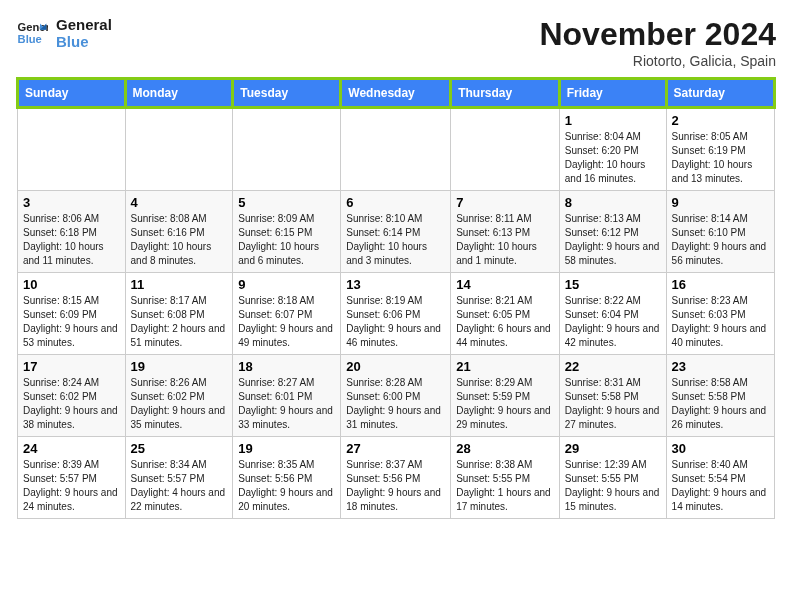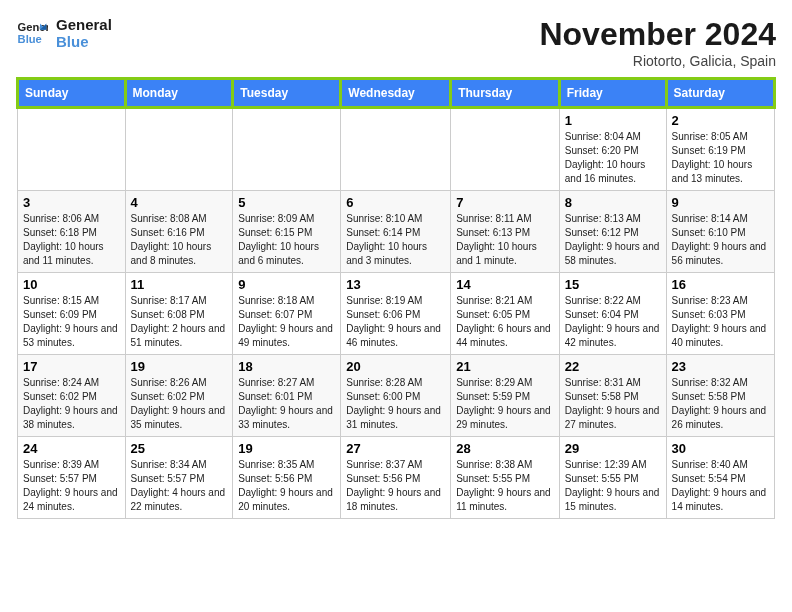--- a/index.html
+++ b/index.html
@@ -296,21 +296,21 @@
         <span class="day-number">22</span>
         <div class="day-info">
           <div>Sunrise: 8:31 AM</div>
           <div>Sunset: 5:58 PM</div>
           <div>Daylight: 9 hours and 27 minutes.</div>
         </div>
       </td>
         <td>
         <span class="day-number">23</span>
         <div class="day-info">
-          <div>Sunrise: 8:32 AM</div>
+          <div>Sunrise: 8:58 AM</div>
           <div>Sunset: 5:58 PM</div>
           <div>Daylight: 9 hours and 26 minutes.</div>
         </div>
       </td>
       </tr>
       <tr>
         <td>
         <span class="day-number">24</span>
         <div class="day-info">
           <div>Sunrise: 8:39 AM</div>
@@ -340,21 +340,21 @@
           <div>Sunrise: 8:37 AM</div>
           <div>Sunset: 5:56 PM</div>
           <div>Daylight: 9 hours and 18 minutes.</div>
         </div>
       </td>
         <td>
         <span class="day-number">28</span>
         <div class="day-info">
           <div>Sunrise: 8:38 AM</div>
           <div>Sunset: 5:55 PM</div>
-          <div>Daylight: 9 hours and 11 minutes.</div>
+          <div>Daylight: 1 hours and 17 minutes.</div>
         </div>
       </td>
         <td>
         <span class="day-number">29</span>
         <div class="day-info">
           <div>Sunrise: 12:39 AM</div>
           <div>Sunset: 5:55 PM</div>
           <div>Daylight: 9 hours and 15 minutes.</div>
         </div>
       </td>

